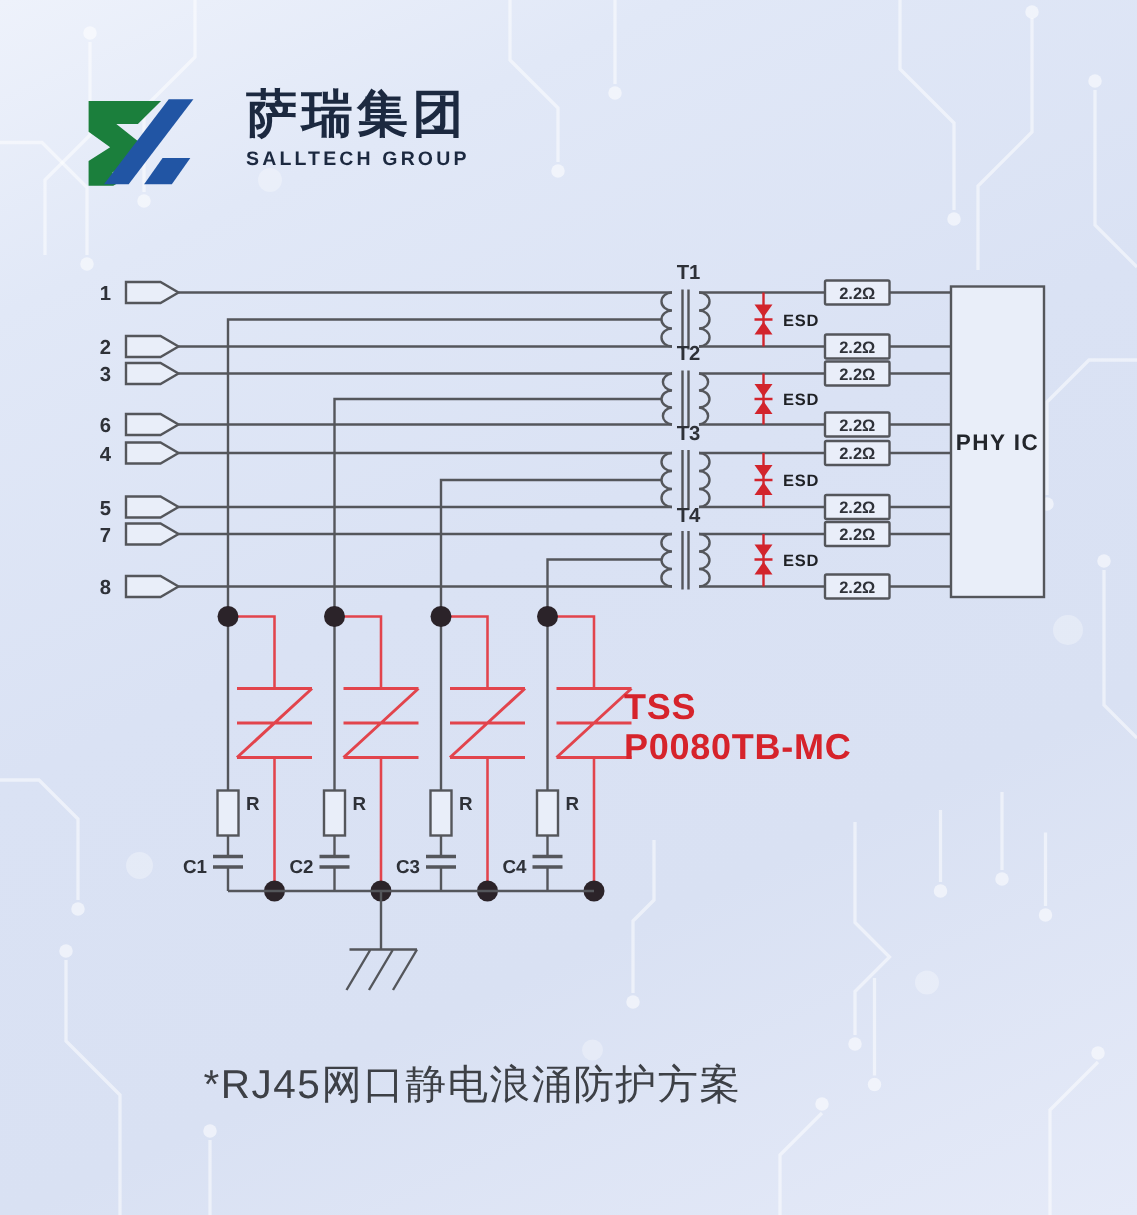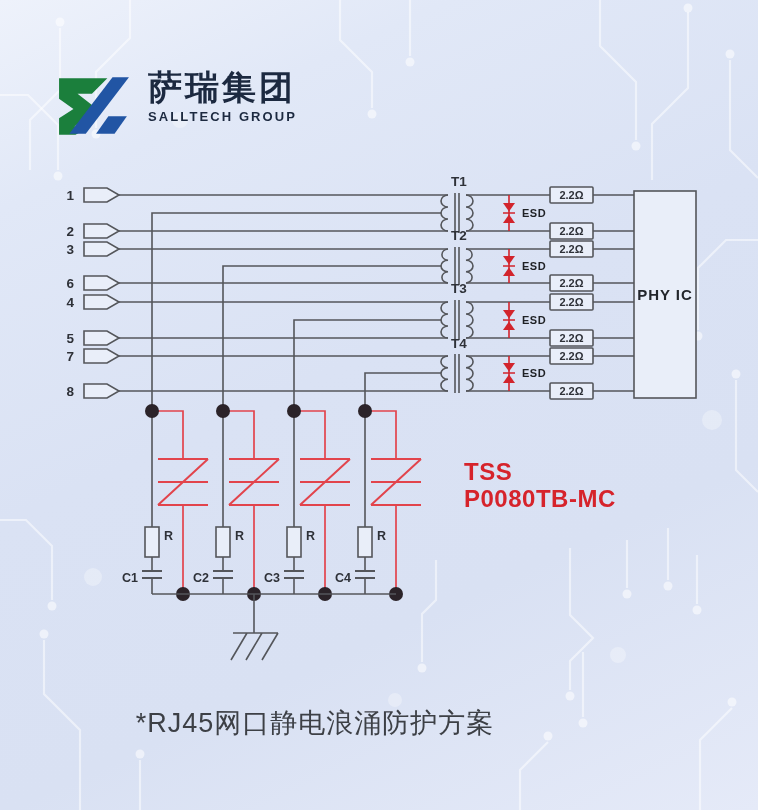--- a/index.html
+++ b/index.html
@@ -3,26 +3,26 @@
 <meta charset="utf-8">
 <style>
   html,body{margin:0;padding:0;}
   body{
     width:758px;height:810px;overflow:hidden;position:relative;
     font-family:"Liberation Sans","DejaVu Sans",sans-serif;
     background:linear-gradient(155deg,#eef2fb 0%,#e1e8f7 18%,#dae2f4 45%,#d9e1f3 70%,#e5eaf8 100%);
   }
   .layer{position:absolute;left:0;top:0;}
   
-  .logo{position:absolute;left:50px;top:69px;display:flex;align-items:flex-start;gap:10px;}
+  .logo{position:absolute;left:50px;top:58px;display:flex;align-items:flex-start;gap:26px;}
   .brand-col{display:flex;flex-direction:column;}
   .brand-cn{font-size:34px;font-weight:700;letter-spacing:3px;color:#1c2940;line-height:1.1;}
   .brand-en{font-size:13px;font-weight:700;letter-spacing:2.1px;color:#1c2940;margin-top:3px;}
   
-  .tss-label{position:absolute;left:464px;top:458px;color:#d6232b;font-weight:700;
+  .tss-label{position:absolute;left:416px;top:458px;color:#d6232b;font-weight:700;
     font-size:24px;line-height:27px;letter-spacing:.5px;}
   
   .caption{position:absolute;left:0;top:705px;width:630px;text-align:center;
     font-size:27px;font-weight:500;letter-spacing:1px;color:#3d4046;}
   
   text{font-family:"Liberation Sans","DejaVu Sans",sans-serif;fill:#2e3138;}
   .pin-num{font-size:13.5px;font-weight:700;text-anchor:end;}
   .tlabel{font-size:13.5px;font-weight:700;text-anchor:middle;}
   .rval{font-size:11px;font-weight:700;text-anchor:middle;}
   .esdlab{font-size:11px;font-weight:700;letter-spacing:.5px;fill:#1f2125;}

